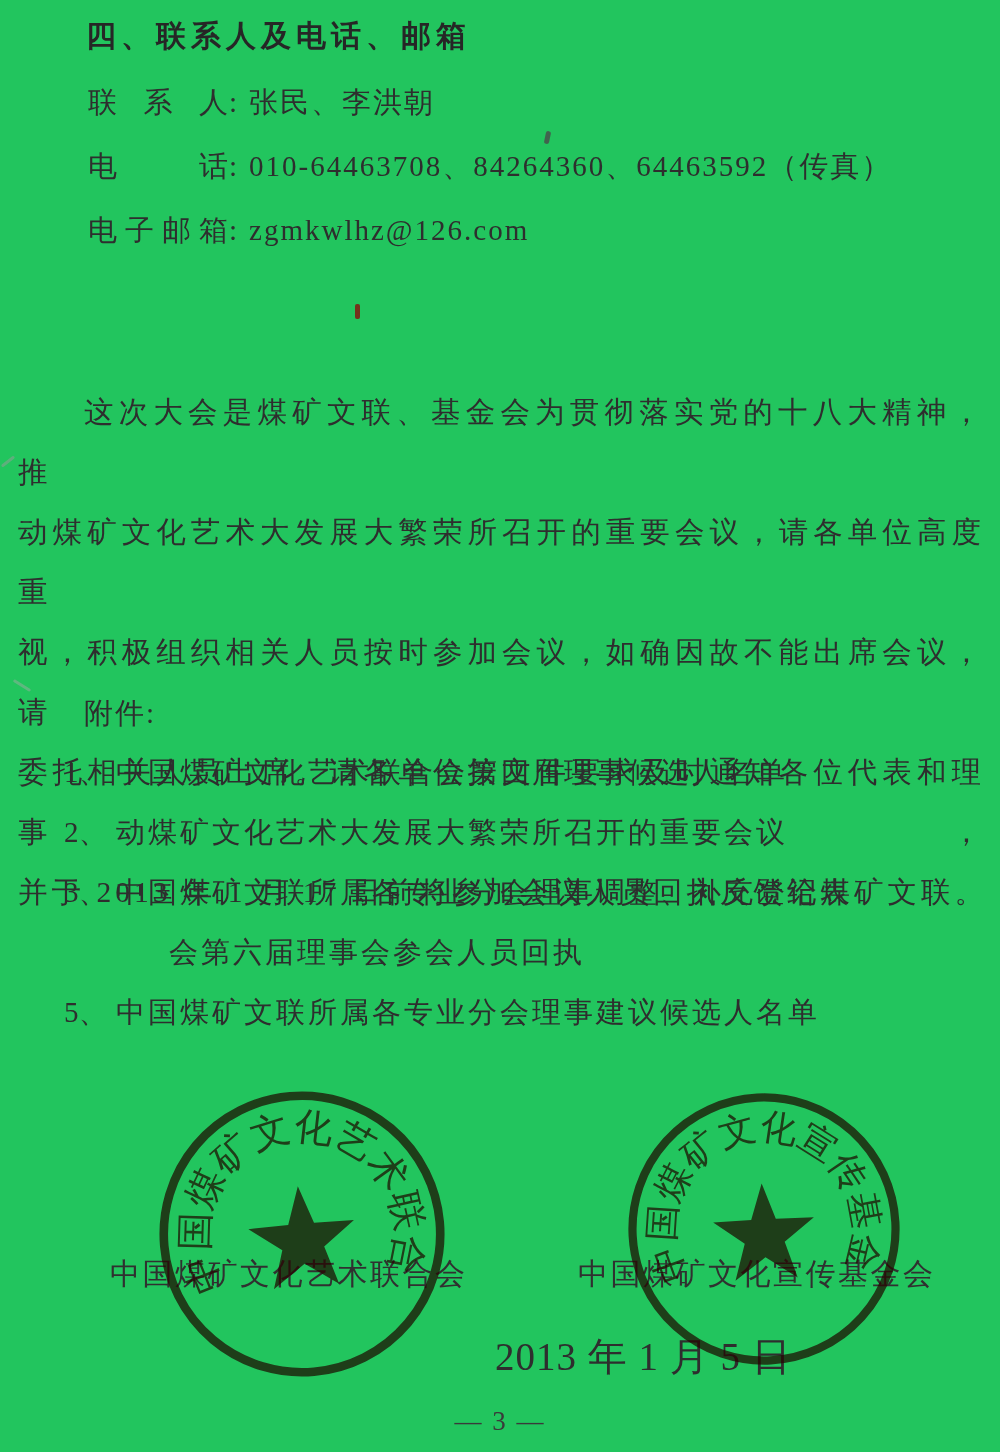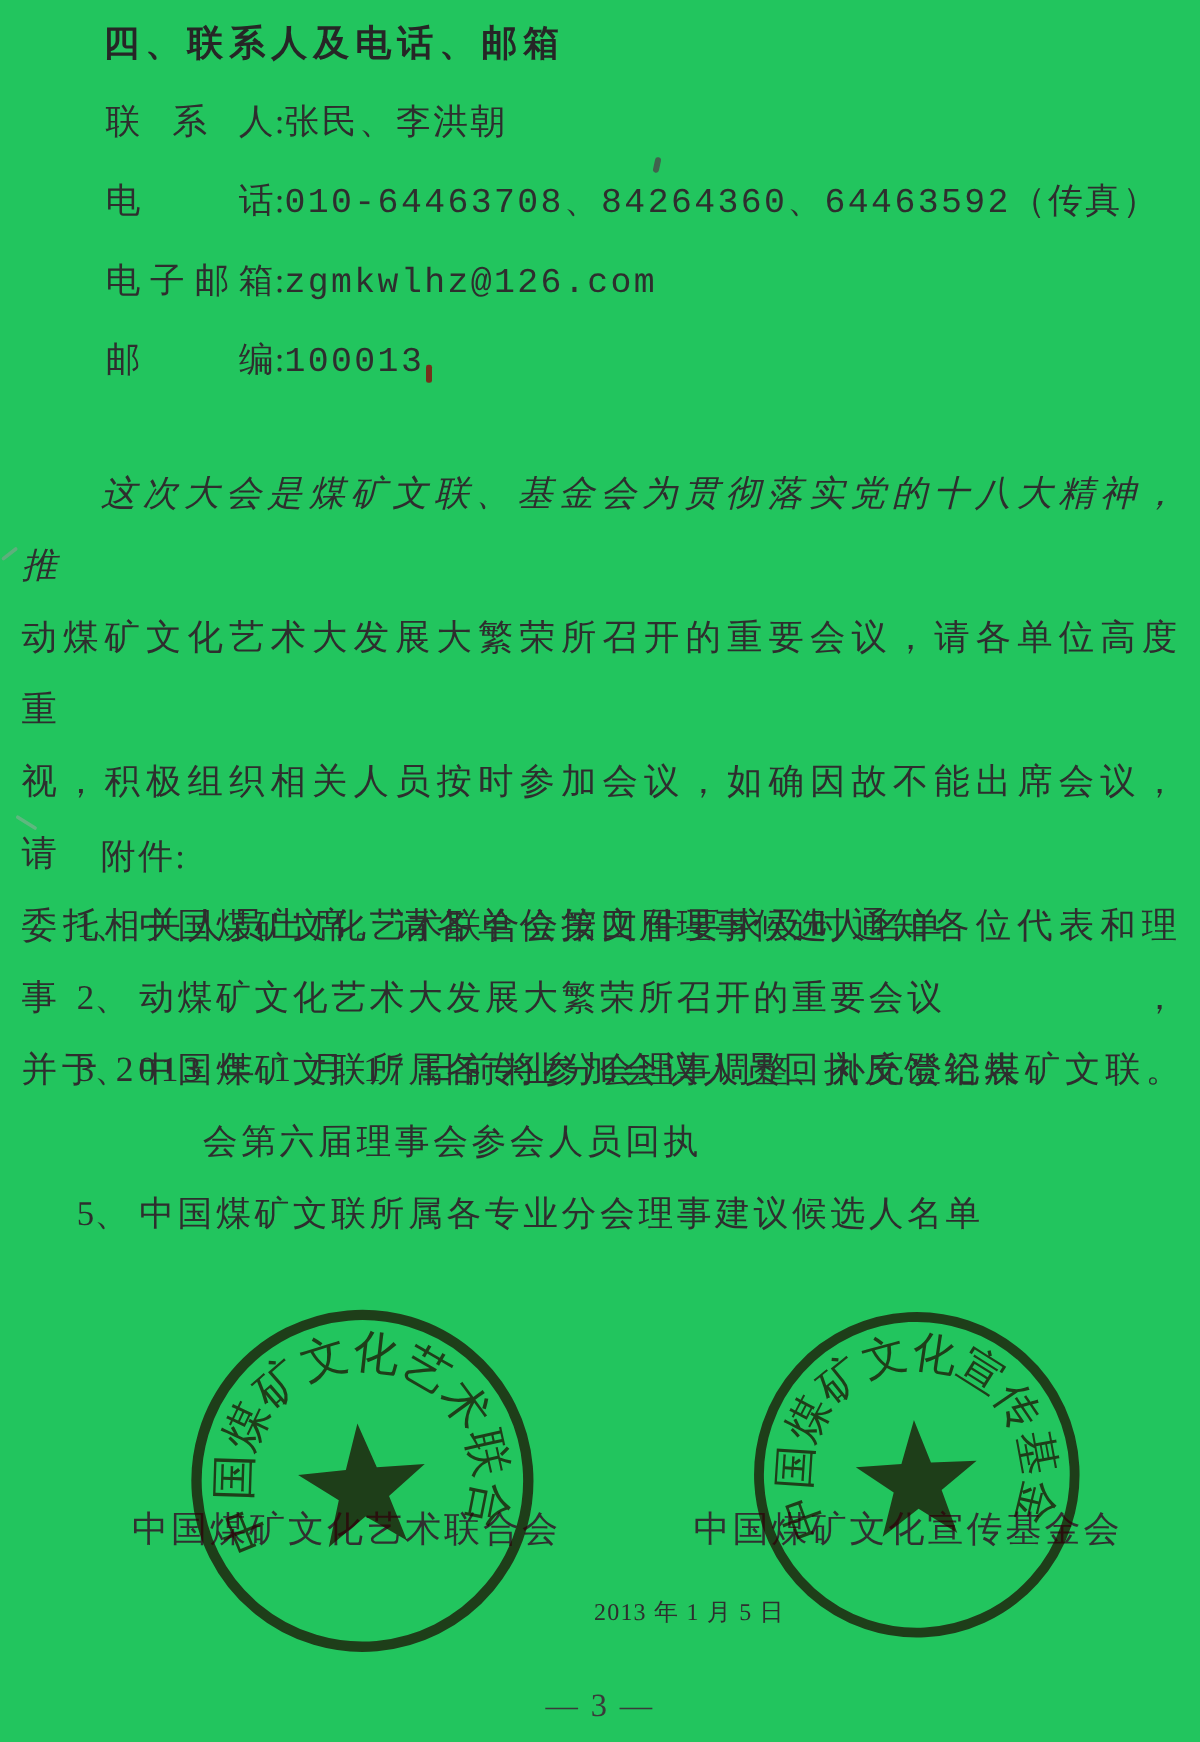--- a/index.html
+++ b/index.html
@@ -20,38 +20,38 @@
     letter-spacing:5px; white-space:nowrap;
   }
   
   .contact { position:absolute; left:0; top:70px; width:100%; }
   .crow { padding-left:88px; line-height:64px; font-size:29px; white-space:nowrap; }
   .clabel {
     display:inline-block; width:140px; vertical-align:baseline;
     text-align:justify; text-align-last:justify; letter-spacing:0;
   }
   .colon { display:inline-block; margin-left:1px; }
-  .cvalue { margin-left:0; letter-spacing:2px;font-family:Liberation Mono, monospace; }
+  .cvalue { margin-left:12px; letter-spacing:2px; }
   
   .para { position:absolute; left:18px; top:382px; width:967px; line-height:60px; font-size:29.5px; letter-spacing:4px; }
   .pline { white-space:nowrap; }
   .pline.just { white-space:normal; text-align:justify; text-align-last:justify; }
-  .pline.indent { text-indent:66px;font-style:italic; }
+  .pline.indent { text-indent:66px; }
   
   .att-label { position:absolute; left:84px; top:694px; font-size:29px; letter-spacing:2px; }
   .att-list { position:absolute; left:0; top:742px; width:100%; line-height:60px; font-size:29px; }
   .att-row { padding-left:64px; white-space:nowrap; }
   .att-num { display:inline-block; width:52px; letter-spacing:0; }
   .att-text { letter-spacing:3px; }
   .att-cont { padding-left:145px; letter-spacing:3px; white-space:nowrap;margin-left:24px; }
   
   .sig { position:absolute; top:1254px; font-size:30px; letter-spacing:2.5px; white-space:nowrap; color:#303030; }
   .sig-left { left:110px; }
   .sig-right { left:578px; }
-  .date-line { position:absolute; left:495px; top:1330px; font-size:20px; letter-spacing:1px; white-space:nowrap; }
+  .date-line { position:absolute; left:495px; top:1330px; font-size:39px; letter-spacing:1px; white-space:nowrap; }
   .footer { position:absolute; left:0; top:1406px; width:100%; text-align:center; font-size:27px; letter-spacing:2px; color:#3a3a3a; }
   
   .seal { position:absolute; mix-blend-mode:multiply; opacity:0.88; }
   .seal-left  { left:158px; top:1090px; width:288px; height:288px; transform:rotate(-5deg); }
   .seal-right { left:627px; top:1092px; width:274px; height:274px; transform:rotate(-3deg); }
   .seal-ring { fill:none; stroke-width:9px; }
   .seal-text { font-family:"Liberation Serif", serif; font-size:40px; letter-spacing:0.5px; }
   
   .artifact { position:absolute; }
   .artifact-a { left:545px; top:131px; width:5px; height:13px; background:#4a4a4a; border-radius:3px; transform:rotate(12deg); opacity:.8; }
@@ -68,23 +68,20 @@
 
   <div class="contact">
     <div class="crow">
       <span class="clabel">联系人</span><span class="colon">:</span><span class="cvalue">张民、李洪朝</span>
     </div>
     <div class="crow">
       <span class="clabel">电话</span><span class="colon">:</span><span class="cvalue">010-64463708、84264360、64463592（传真）</span>
     </div>
     <div class="crow">
       <span class="clabel">电子邮箱</span><span class="colon">:</span><span class="cvalue">zgmkwlhz@126.com</span>
-    </div>
-    <div class="crow">
-      <span class="clabel">邮编</span><span class="colon">:</span><span class="cvalue">100013</span>
     </div>
   </div>
 
   <div class="para">
     <div class="pline just indent">这次大会是煤矿文联、基金会为贯彻落实党的十八大精神，推</div>
     <div class="pline just">动煤矿文化艺术大发展大繁荣所召开的重要会议，请各单位高度重</div>
     <div class="pline just">视，积极组织相关人员按时参加会议，如确因故不能出席会议，请</div>
     <div class="pline just">委托相关人员出席。请各单位按文件要求及时通知各位代表和理事，</div>
     <div class="pline">并于 2013 年 1 月 17 日前将参加会议人员回执反馈给煤矿文联。</div>
   </div>

